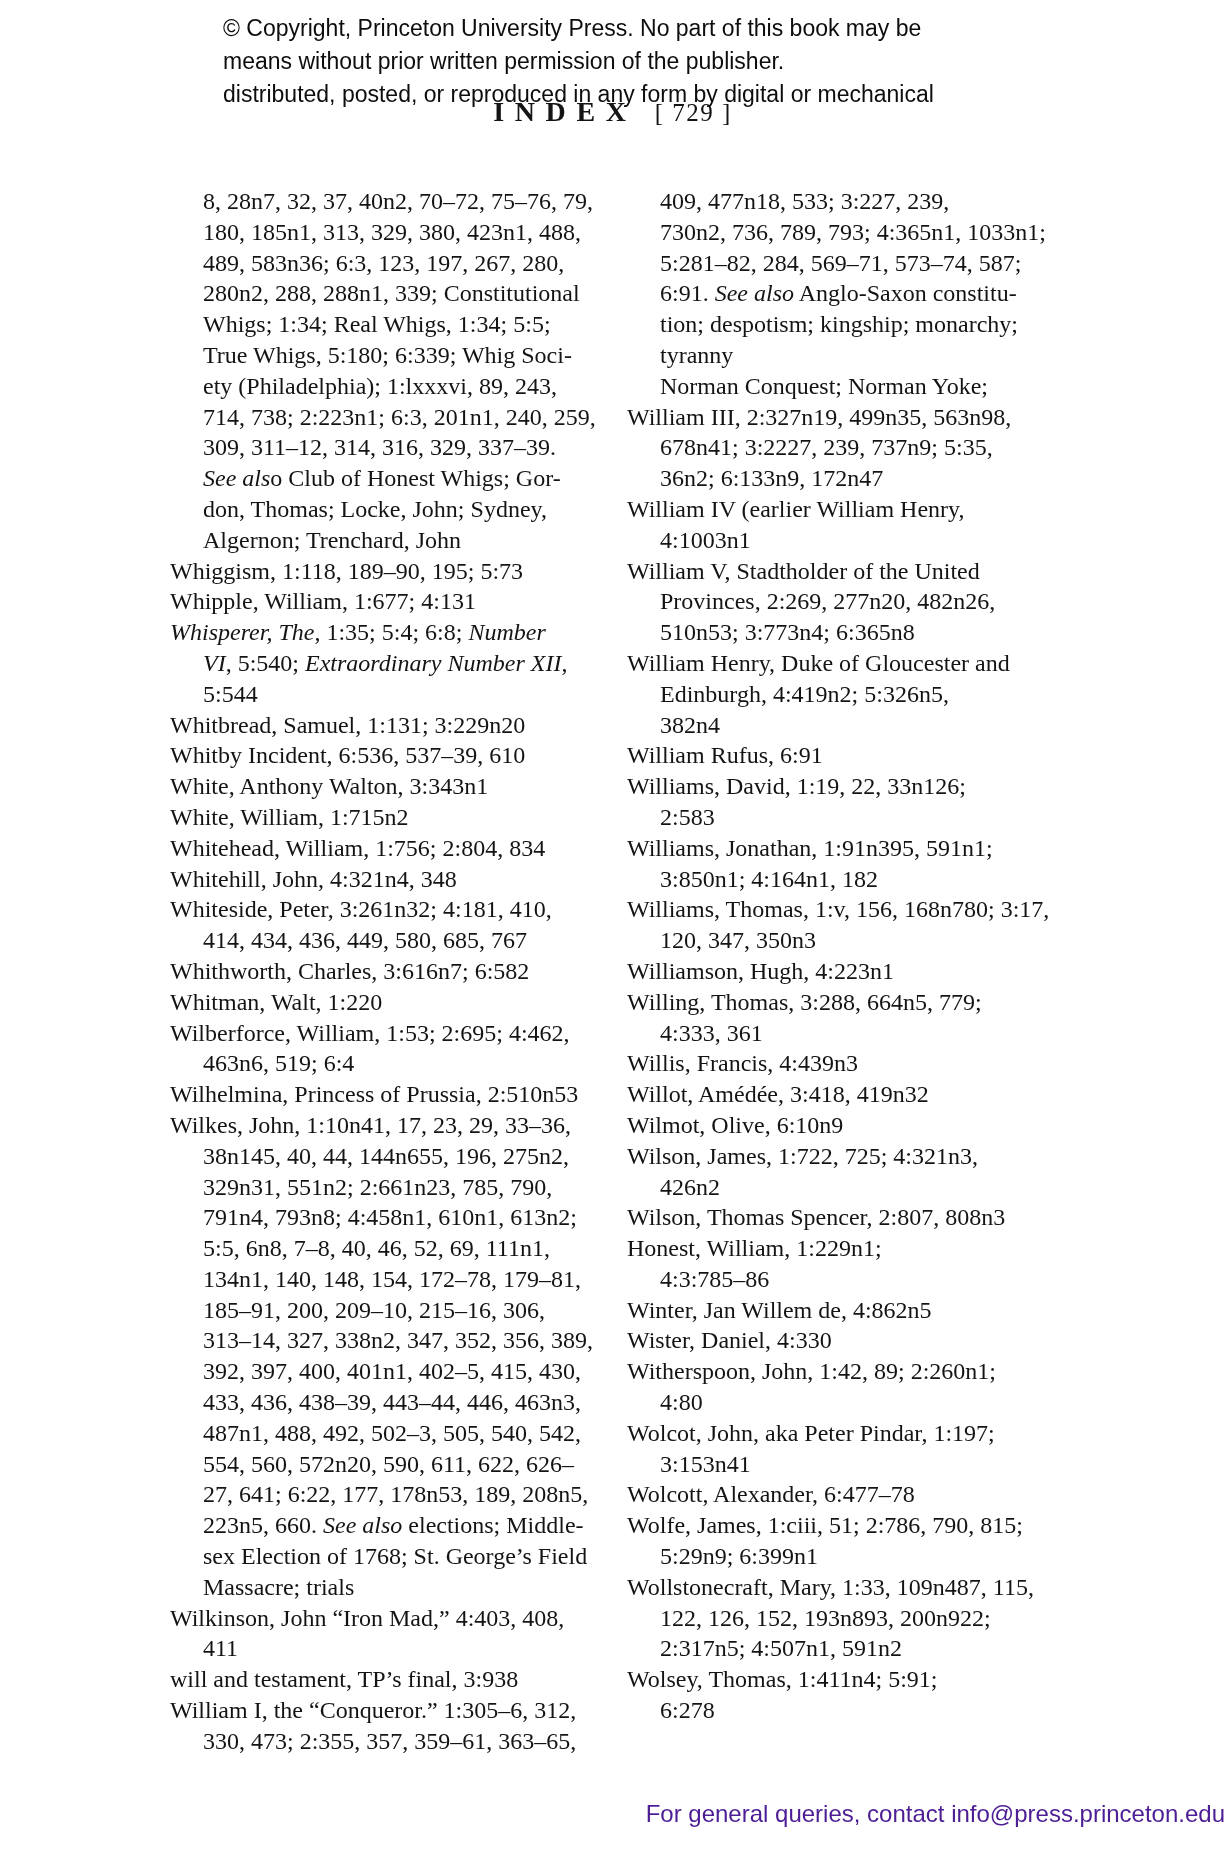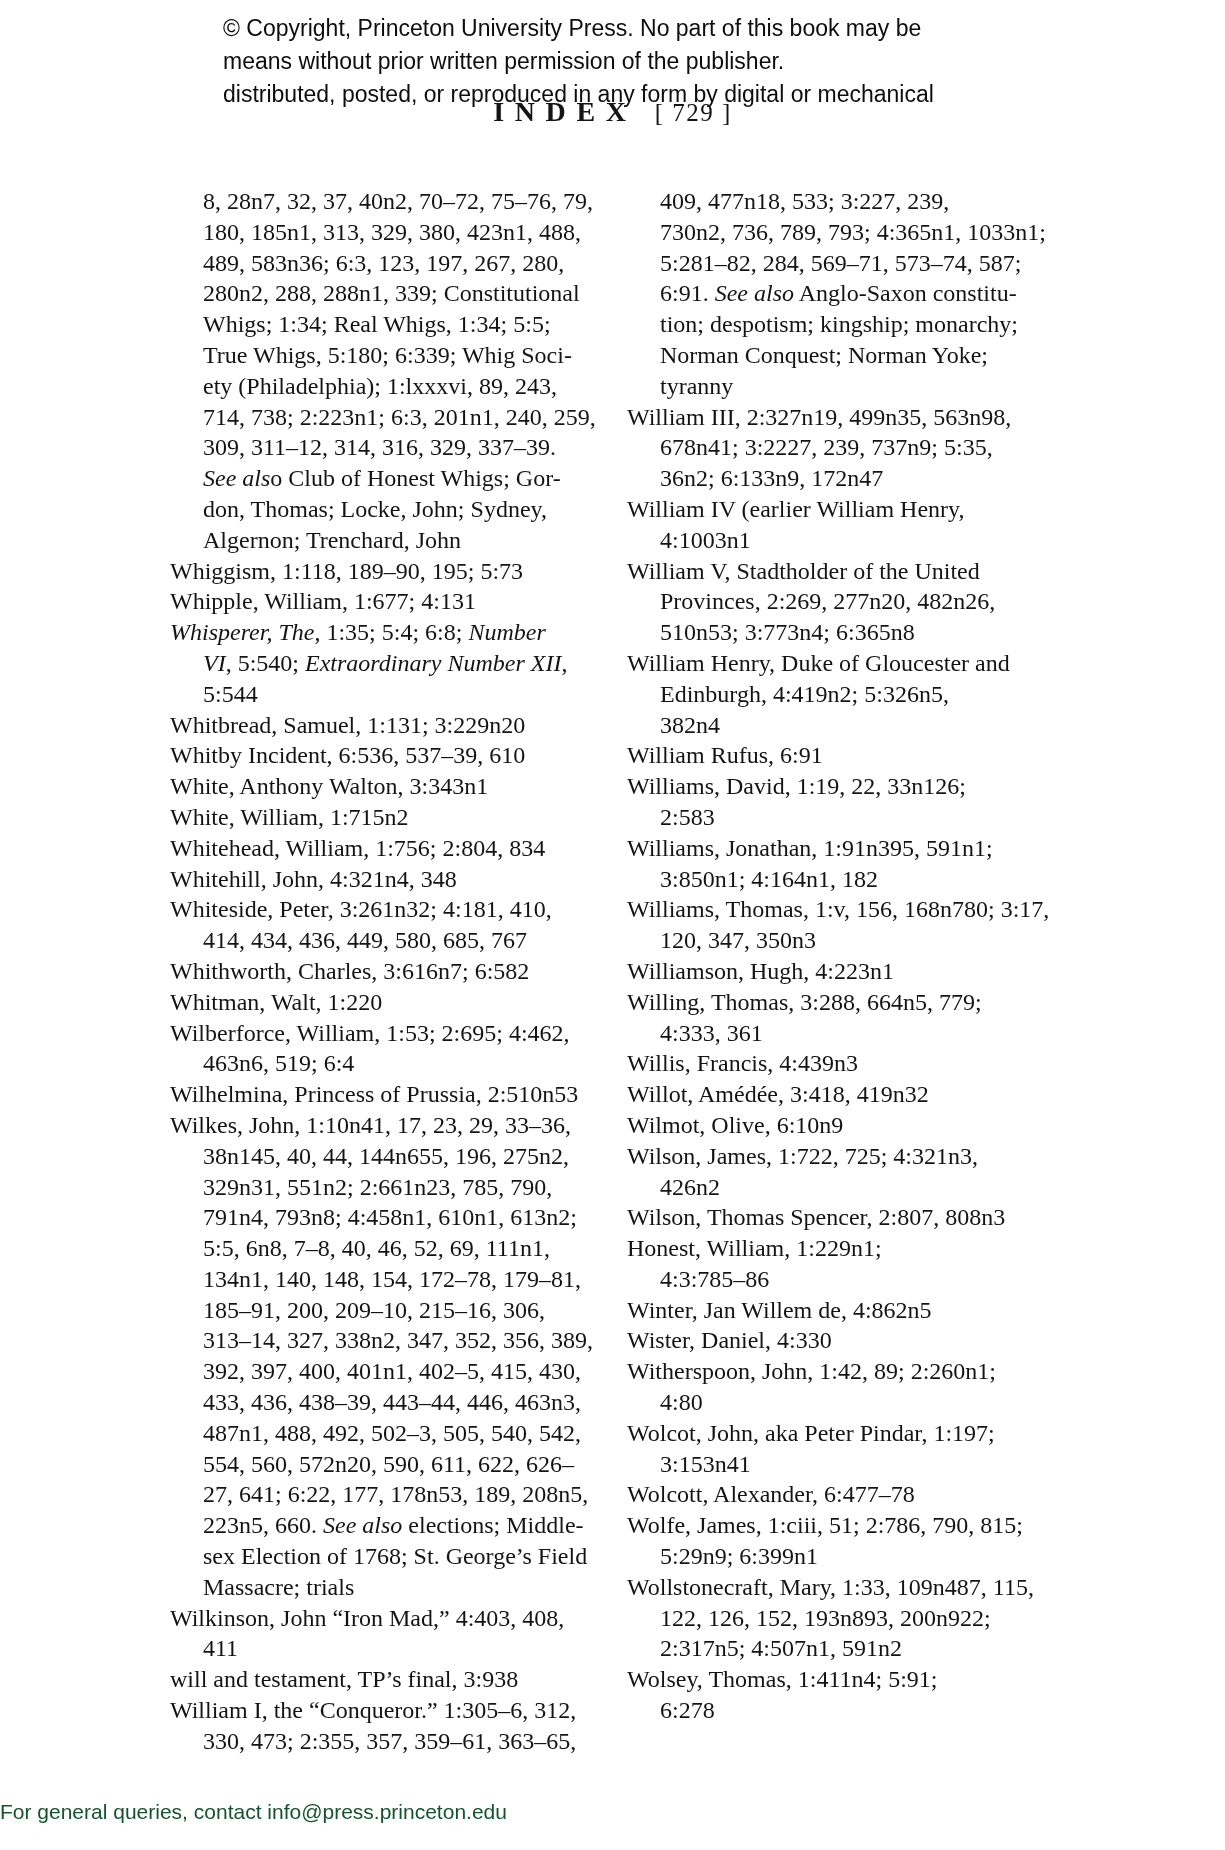--- a/index.html
+++ b/index.html
@@ -34,23 +34,23 @@
     position:absolute;top:150px;
     font-size:24px;line-height:30.8px;margin-top:36px;
   }
   .col-left{left:170px;width:450px;}
   .col-right{left:627px;width:460px;}
   .line{white-space:nowrap;}
   .line.cont{padding-left:33px;}
   .it{font-style:italic;}
   .footer{
     position:absolute;left:0;top:1800px;width:100%;
-    text-align:left;
+    text-align:right;
     font-family:"Liberation Sans", sans-serif;
-    font-size:21px;color:#14532d;
+    font-size:24px;color:#4c1d95;
   }
 </style>
 </head>
 <body>
 
 <div class="page">
 
   <div class="copyright">
     <div>© Copyright, Princeton University Press. No part of this book may be</div>
     <div>means without prior written permission of the publisher.</div>
@@ -114,22 +114,22 @@
       <div class="line"><span>will and testament, TP’s final, 3:938</span></div>
       <div class="line"><span>William I, the “Conqueror.” 1:305–6, 312,</span></div>
       <div class="line cont"><span>330, 473; 2:355, 357, 359–61, 363–65,</span></div>
     </div>
   <div class="col col-right">
       <div class="line cont"><span>409, 477n18, 533; 3:227, 239,</span></div>
       <div class="line cont"><span>730n2, 736, 789, 793; 4:365n1, 1033n1;</span></div>
       <div class="line cont"><span>5:281–82, 284, 569–71, 573–74, 587;</span></div>
       <div class="line cont"><span>6:91. </span><span class="it">See also</span><span> Anglo-Saxon constitu-</span></div>
       <div class="line cont"><span>tion; despotism; kingship; monarchy;</span></div>
+      <div class="line cont"><span>tyranny</span></div>
       <div class="line cont"><span>Norman Conquest; Norman Yoke;</span></div>
-      <div class="line cont"><span>tyranny</span></div>
       <div class="line"><span>William III, 2:327n19, 499n35, 563n98,</span></div>
       <div class="line cont"><span>678n41; 3:2227, 239, 737n9; 5:35,</span></div>
       <div class="line cont"><span>36n2; 6:133n9, 172n47</span></div>
       <div class="line"><span>William IV (earlier William Henry,</span></div>
       <div class="line cont"><span>4:1003n1</span></div>
       <div class="line"><span>William V, Stadtholder of the United</span></div>
       <div class="line cont"><span>Provinces, 2:269, 277n20, 482n26,</span></div>
       <div class="line cont"><span>510n53; 3:773n4; 6:365n8</span></div>
       <div class="line"><span>William Henry, Duke of Gloucester and</span></div>
       <div class="line cont"><span>Edinburgh, 4:419n2; 5:326n5,</span></div>

